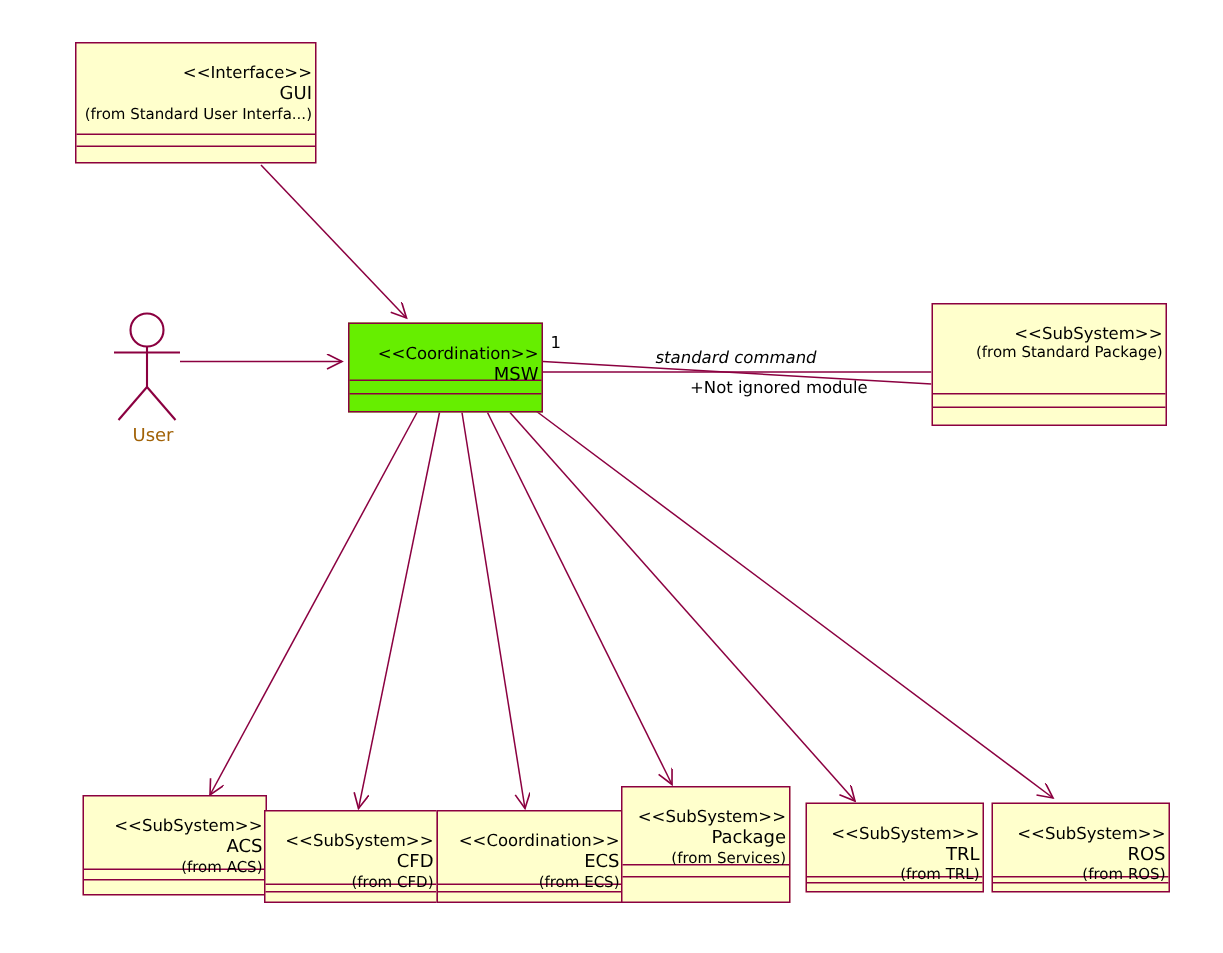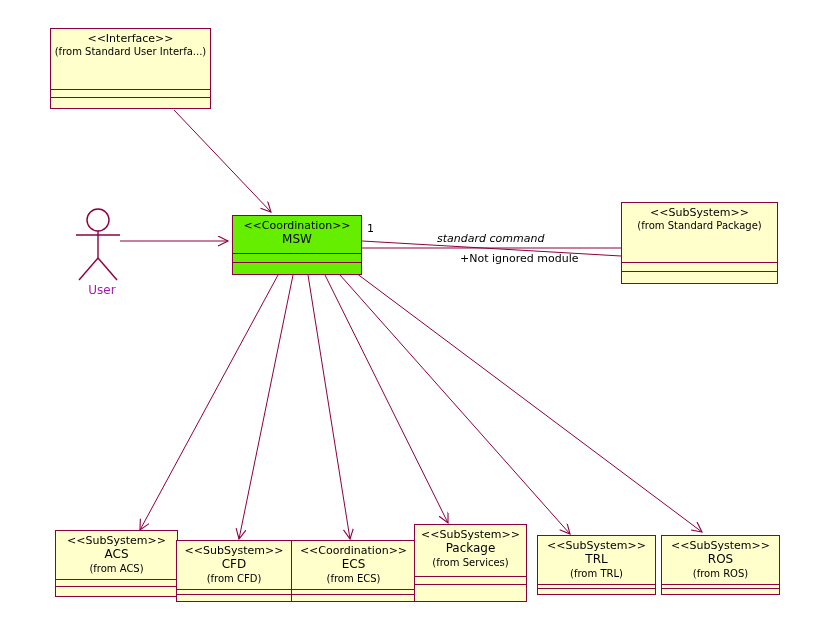--- a/index.html
+++ b/index.html
@@ -30,22 +30,22 @@
     box-sizing: border-box;
     border: 1px solid #8B0040;
     background: #FFFFCC;
     color: #000000;
   }
   .node.green {
     background: #66EE00;
   }
   .node .head {
     box-sizing: border-box;
-    text-align: center;
-    padding: 3px 2px 3px 2px;
+    text-align: right;
+    padding: 13px 2px 3px 2px;
     border-bottom: 1px solid #8B0040;
   }
   .node .compartment {
     box-sizing: border-box;
     border-bottom: 1px solid #8B0040;
   }
   .node .compartment.last {
     border-bottom: none;
   }
   .stereo {
@@ -66,21 +66,21 @@
     line-height: 13px;
     white-space: nowrap;
   }
   #actor-label {
     position: absolute;
     left: 62px;
     top: 283px;
     width: 80px;
     text-align: center;
     font-size: 12px;
-    color: #a21caf;
+    color: #a16207;
   }
 
   
   .edgelabel {
     position: absolute;
     font-size: 11px;
     color: #000000;
     white-space: nowrap;
   }
   .edgelabel.italic { font-style: italic; }
@@ -119,20 +119,21 @@
       <line x1="98" y1="258" x2="79" y2="280"></line>
       <line x1="98" y1="258" x2="117" y2="280"></line>
     </g>
   </svg>
 
   <div id="actor-label">User</div>
 
   <div class="node" style="left:50px; top:28px; width:161px; height:81px;">
     <div class="head" style="height:61px;">
       <span class="stereo">&lt;&lt;Interface&gt;&gt;</span>
+      <span class="nodename">GUI</span>
       <span class="fromtxt">(from Standard User Interfa...)</span>
     </div>
     <div class="compartment" style="height:8px;"></div>
     <div class="compartment last" style="height:10px;"></div>
   </div>
 
   <div class="node green" style="left:232px; top:215px; width:130px; height:60px;">
     <div class="head" style="height:38px;">
       <span class="stereo">&lt;&lt;Coordination&gt;&gt;</span>
       <span class="nodename">MSW</span>

